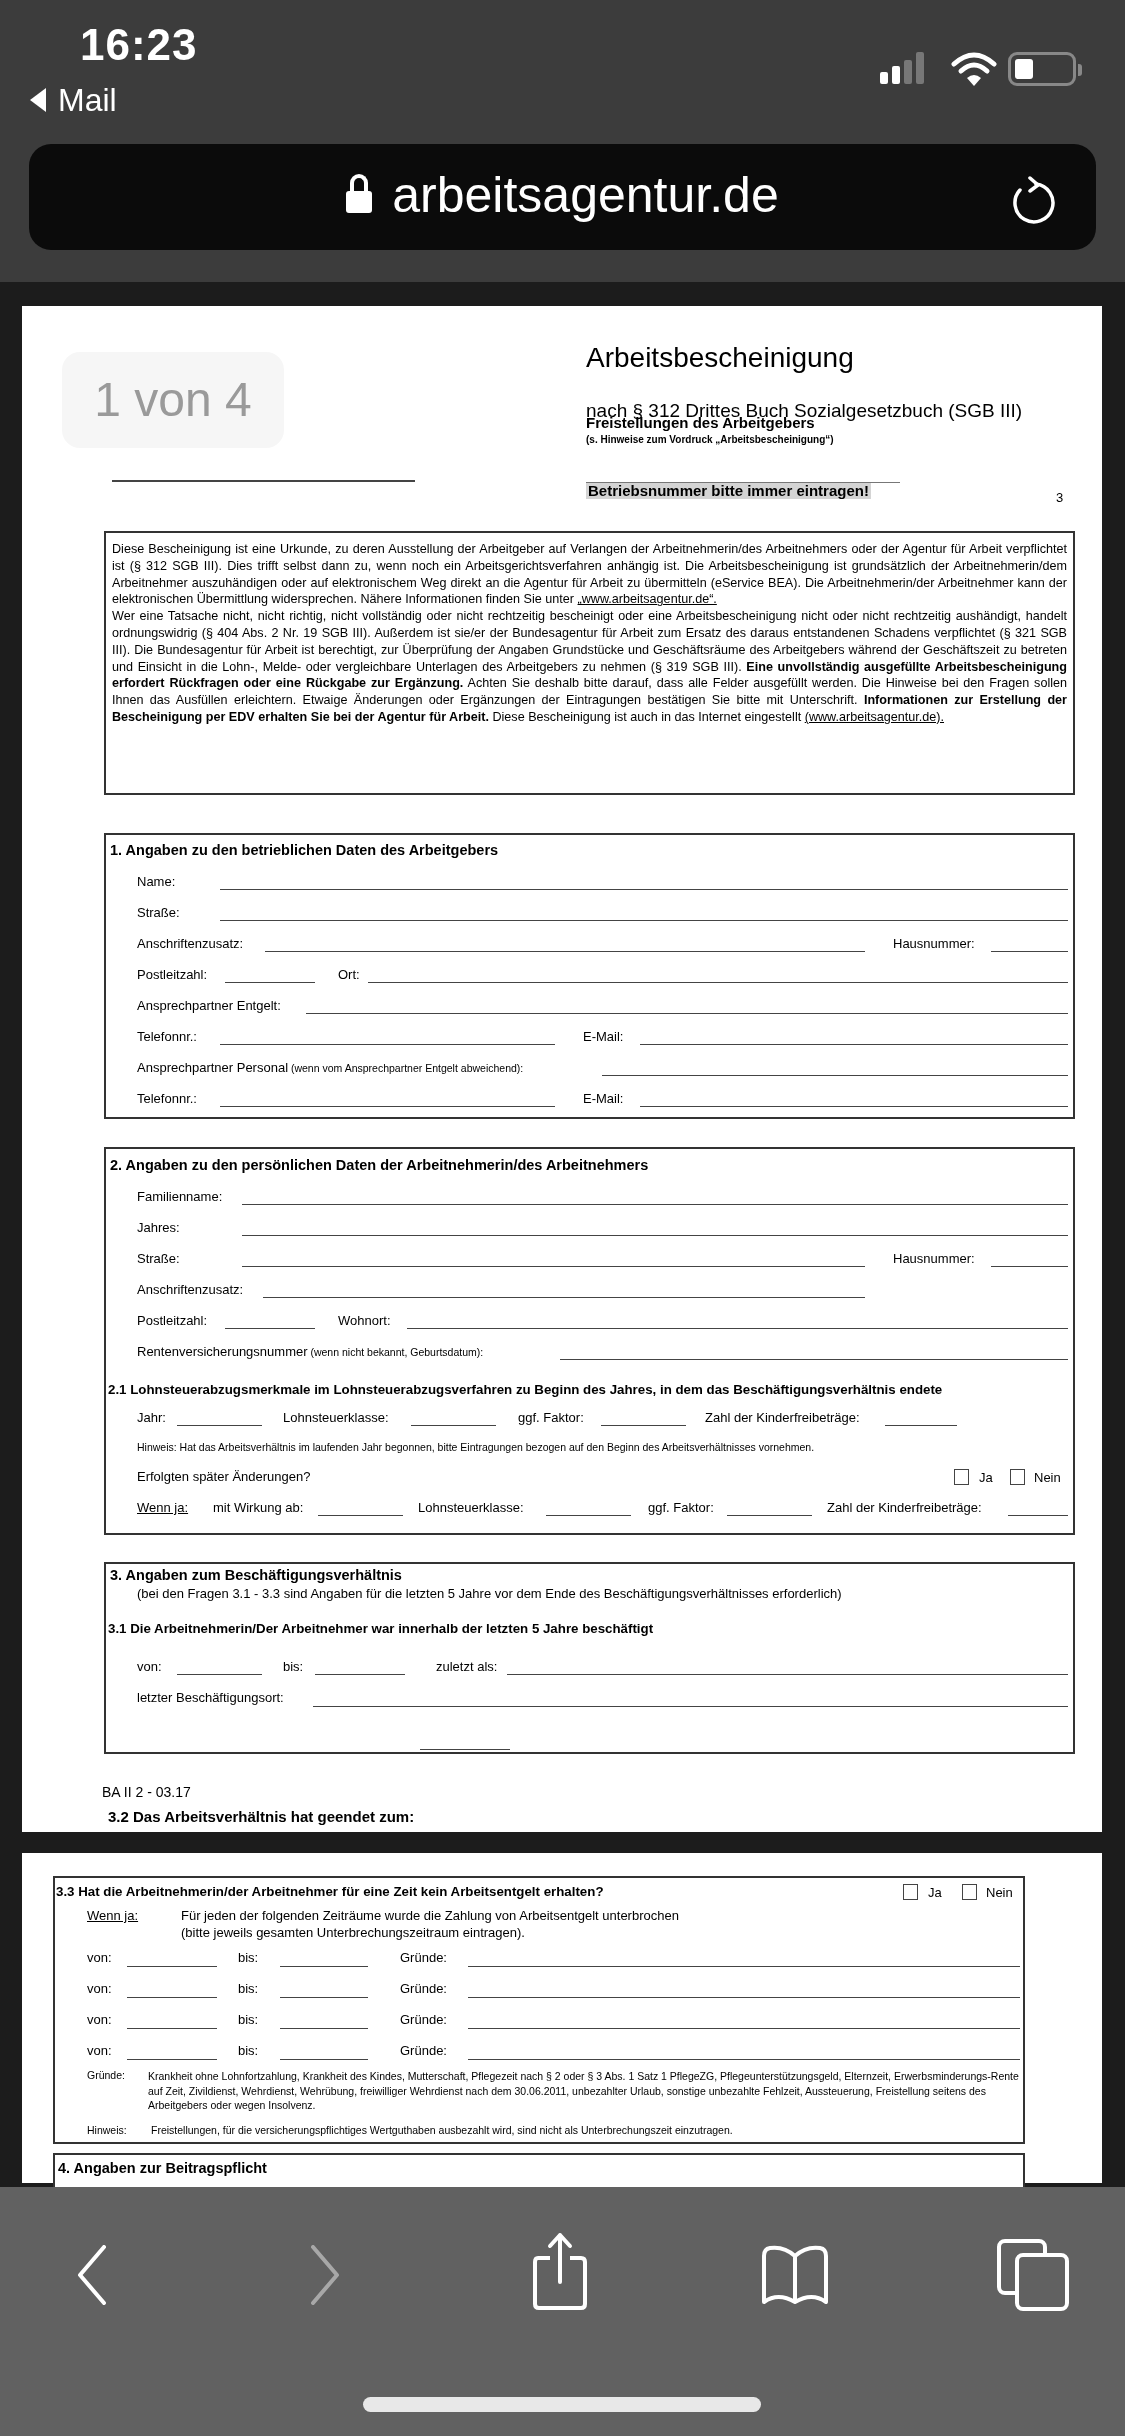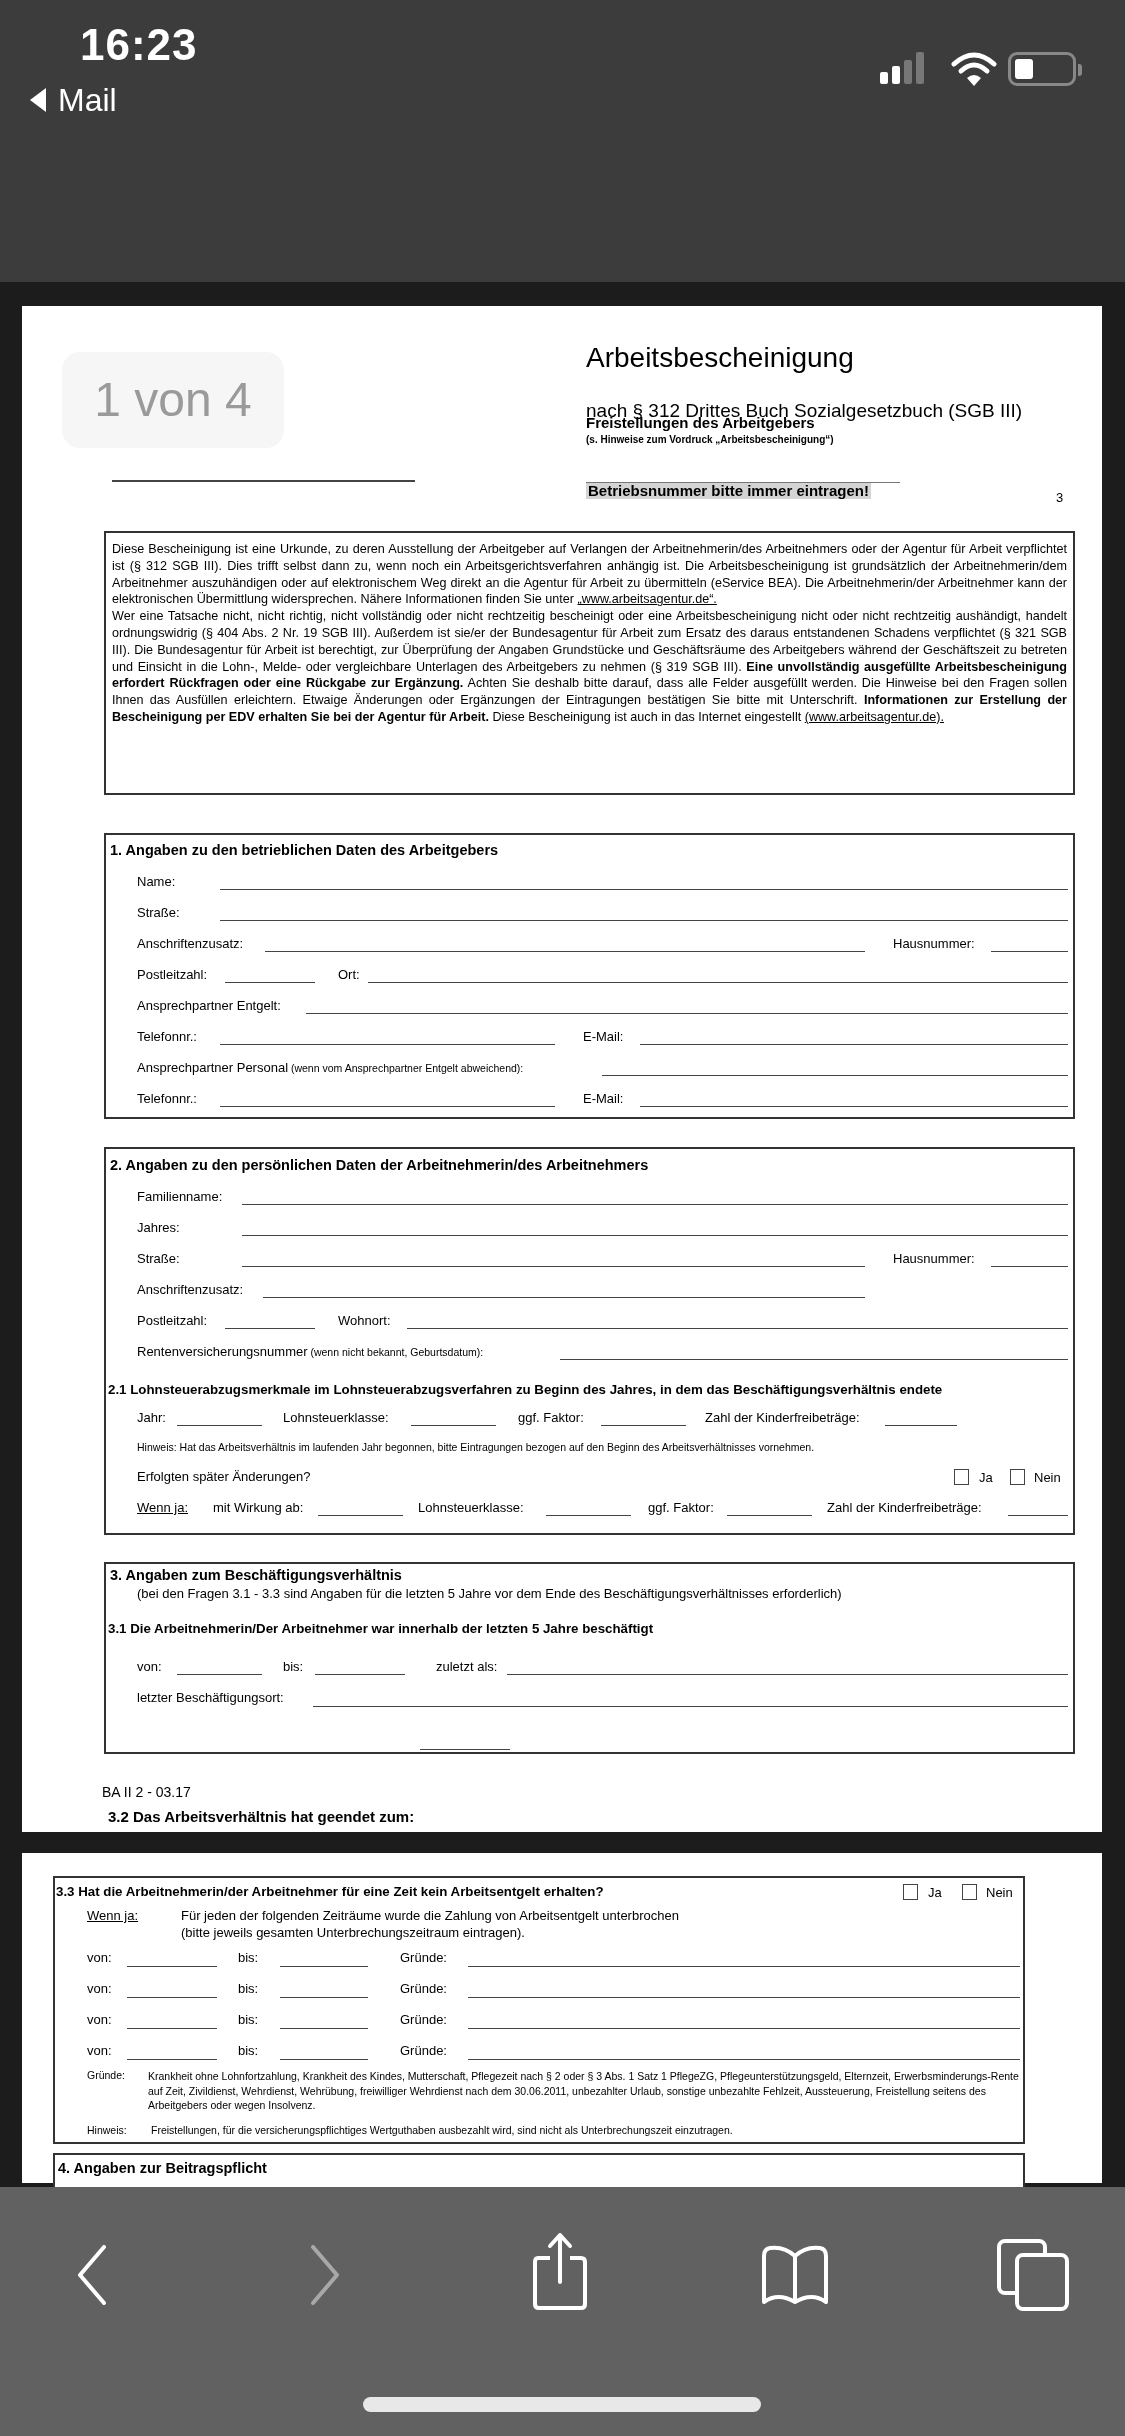--- a/index.html
+++ b/index.html
@@ -62,20 +62,27 @@
       <span style="height:18px"></span>
       <span class="dim" style="height:24px"></span>
       <span class="dim" style="height:32px"></span>
     </div>
   <svg class="wifi" width="48" height="40" viewBox="0 0 48 40">
       <path d="M4 14 Q24 -4 44 14" stroke="#fff" stroke-width="5" fill="none" stroke-linecap="round"></path>
       <path d="M11 21 Q24 9 37 21" stroke="#fff" stroke-width="5" fill="none" stroke-linecap="round"></path>
       <path d="M24 36 L17 28 Q24 22 31 28 Z" fill="#fff"></path>
     </svg>
   <div class="bat"></div>
+  <div class="urlbar">
+    <div class="urltext"><span class="lock"></span><span>arbeitsagentur.de</span></div>
+    <svg class="reload" width="48" height="54" viewBox="0 0 48 54">
+        <path d="M28 8 A19 19 0 1 1 12 14" stroke="#fff" stroke-width="3.5" fill="none" stroke-linecap="round"></path>
+        <path d="M22 2 L30 9 L22 15" stroke="#fff" stroke-width="3.5" fill="none" stroke-linecap="round" stroke-linejoin="round"></path>
+      </svg>
+  </div>
 </div>
 
 <div class="page" id="p1"></div>
 <div class="pagectr">1 von 4</div>
 <div class="sigline"></div>
 <div class="title">Arbeitsbescheinigung</div>
 <div class="sub">nach § 312 Drittes Buch Sozialgesetzbuch (SGB III)</div>
 <div class="bn">Freistellungen des Arbeitgebers</div>
 <div class="bnh">(s. Hinweise zum Vordruck „Arbeitsbescheinigung“)</div>
 <div class="bnbox">Betriebsnummer bitte immer eintragen!</div>

